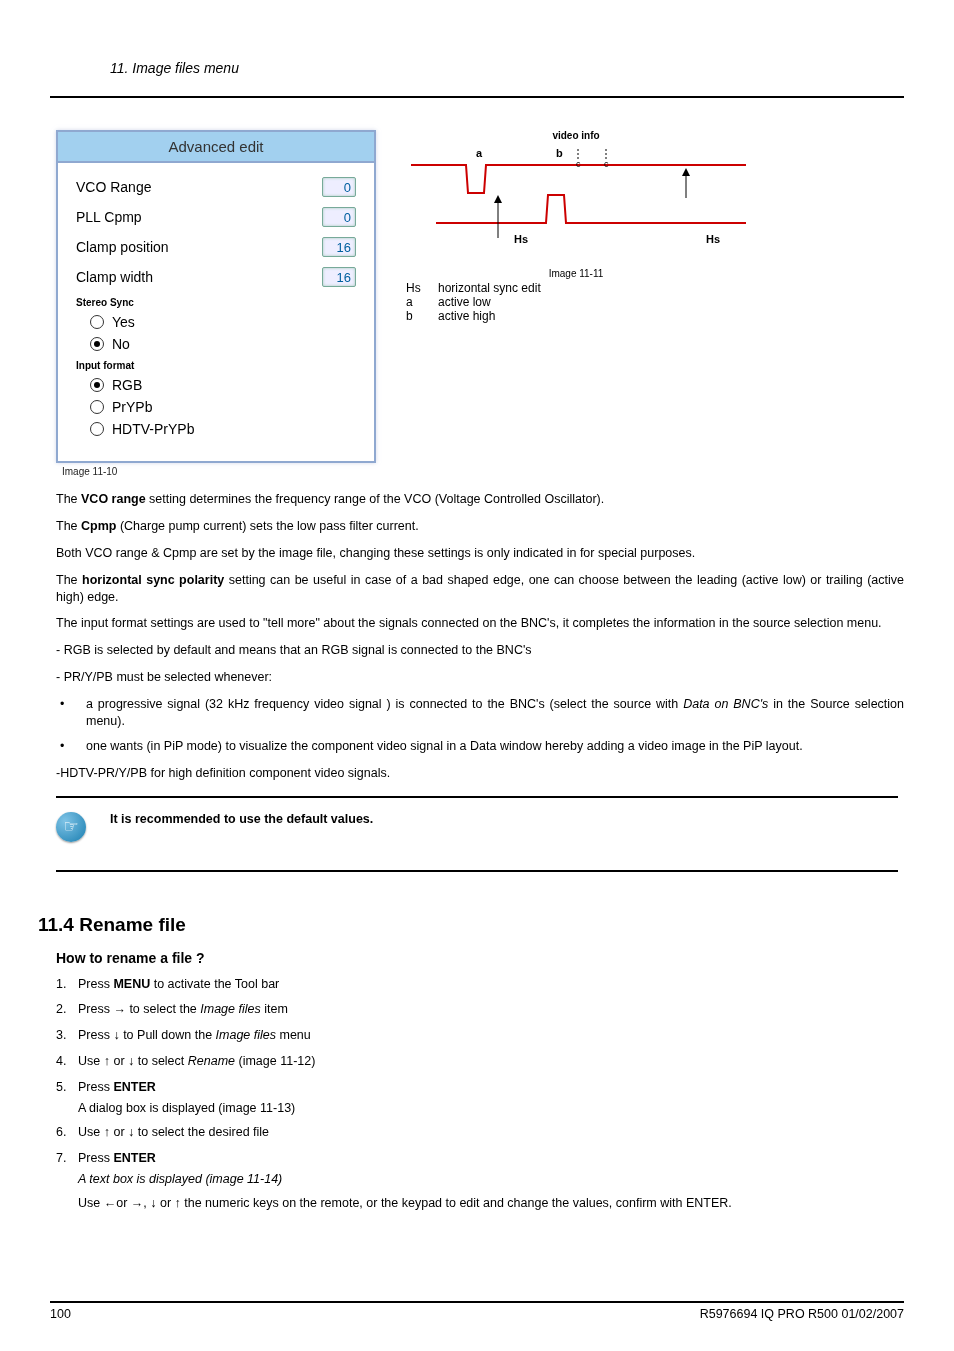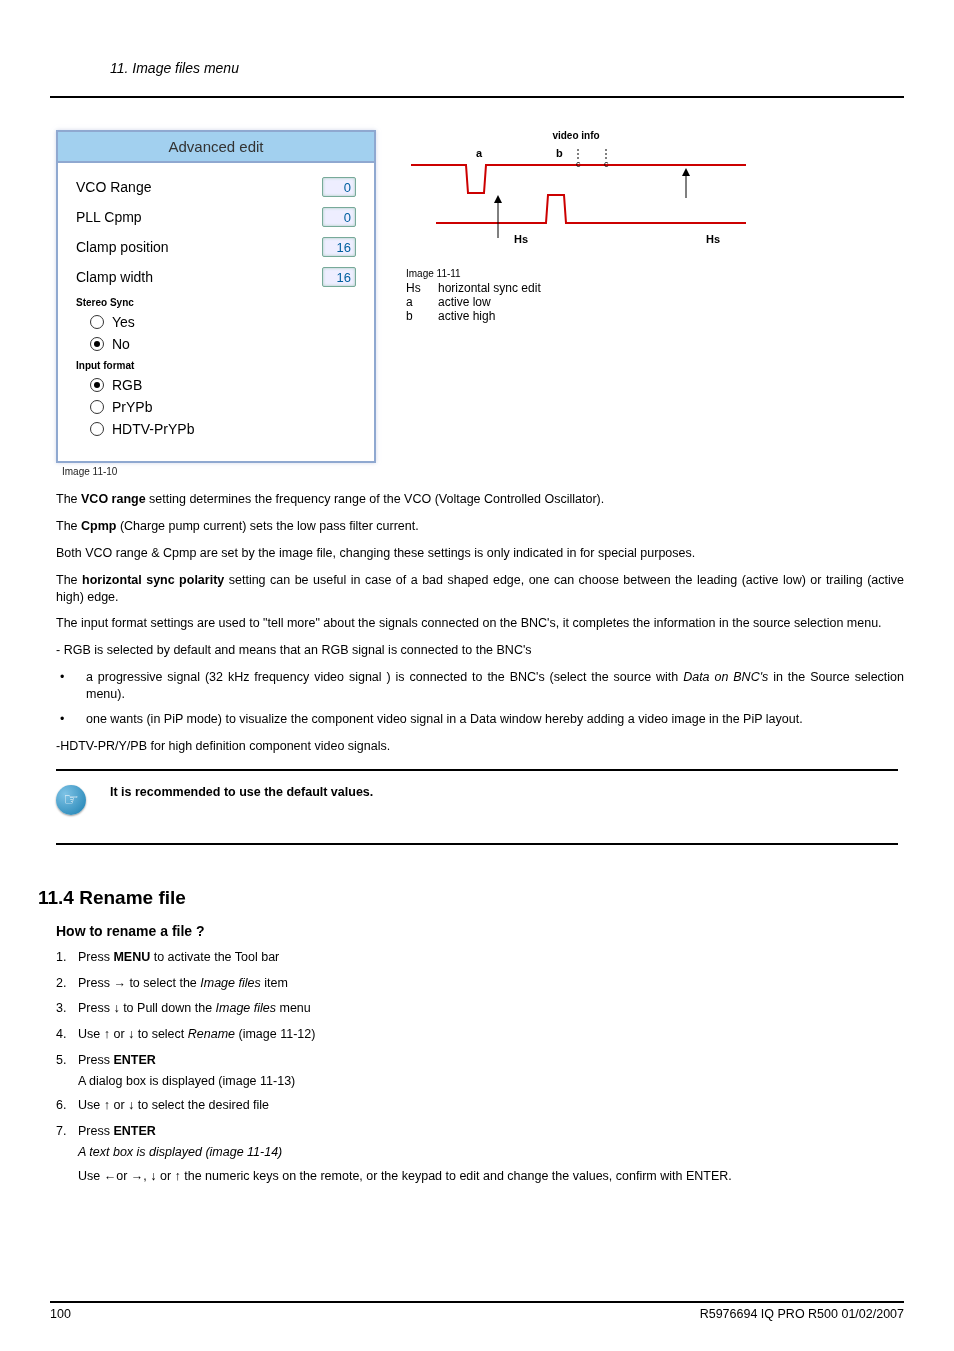--- a/index.html
+++ b/index.html
@@ -110,20 +110,21 @@
       text-align: center;
       margin-bottom: 2px;
     }
     .svg-diag {
       width: 100%;
       height: 120px;
     }
     .diag-caption {
       font-size: 10px;
       margin-top: 2px;
+      text-align: center;
     }
     .legend {
       font-size: 12px;
       margin-top: 2px;
     }
     .legend-row { display: flex; gap: 10px; }
     .legend-row span:first-child { width: 22px; }
     .body-text {
       margin: 14px 0 0 6px;
       font-size: 12.5px;
@@ -306,20 +307,21 @@
   </div>
 </div>
 
 <div class="body-text">
   <p><span>The </span><b>VCO range</b><span> setting determines the frequency range of the VCO (Voltage Controlled Oscillator).</span></p>
   <p><span>The </span><b>Cpmp</b><span> (Charge pump current) sets the low pass filter current.</span></p>
   <p>Both VCO range &amp; Cpmp are set by the image file, changing these settings is only indicated in for special purposes.</p>
   <p style="text-align:justify;"><span>The </span><b>horizontal sync polarity</b><span> setting can be useful in case of a bad shaped edge, one can choose between the leading (active low) or trailing (active high) edge.</span></p>
   <p style="text-align:justify;">The input format settings are used to "tell more" about the signals connected on the BNC's, it completes the information in the source selection menu.</p>
   <p>- RGB is selected by default and means that an RGB signal is connected to the BNC's</p>
+  <p>- PR/Y/PB must be selected whenever:</p>
   <ul class="bullet-list">
     <li>
         <span class="bul">•</span>
         <span class="txt"><span>a progressive signal (32 kHz frequency video signal ) is connected to the BNC's (select the source with </span><i>Data on BNC's</i><span> in the Source selection menu).</span></span>
       </li>
     <li>
         <span class="bul">•</span>
         <span class="txt">one wants (in PiP mode) to visualize the component video signal in a Data window hereby adding a video image in the PiP layout.</span>
       </li>
   </ul>

